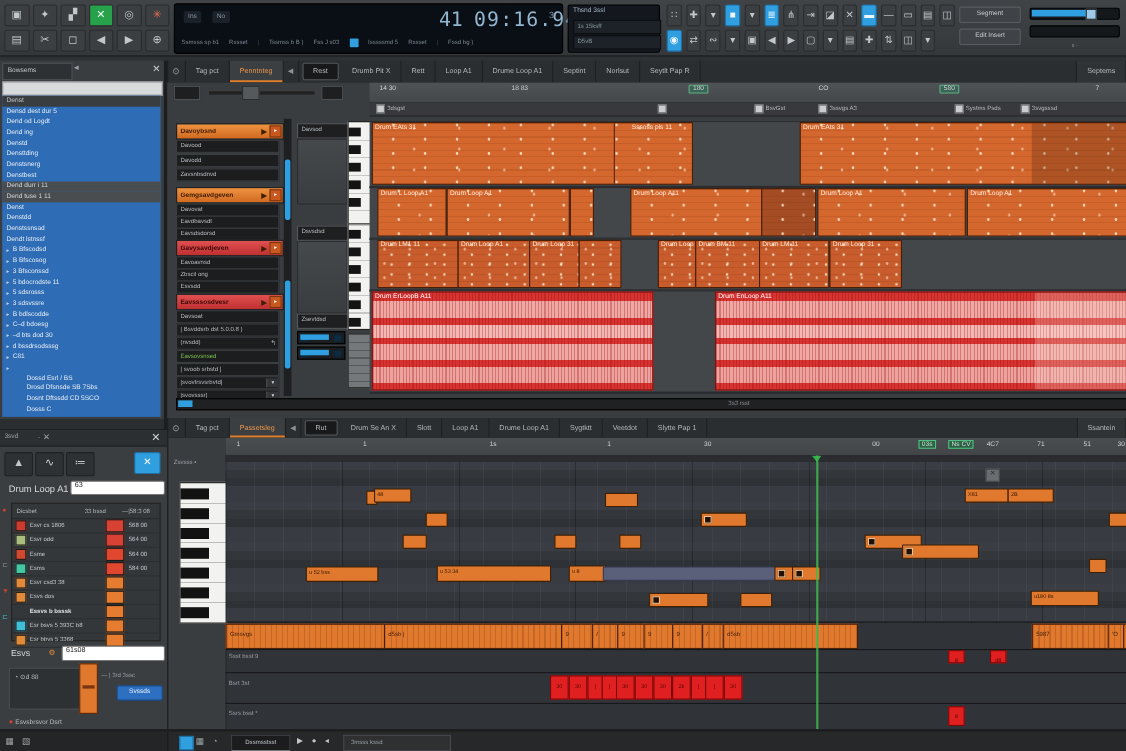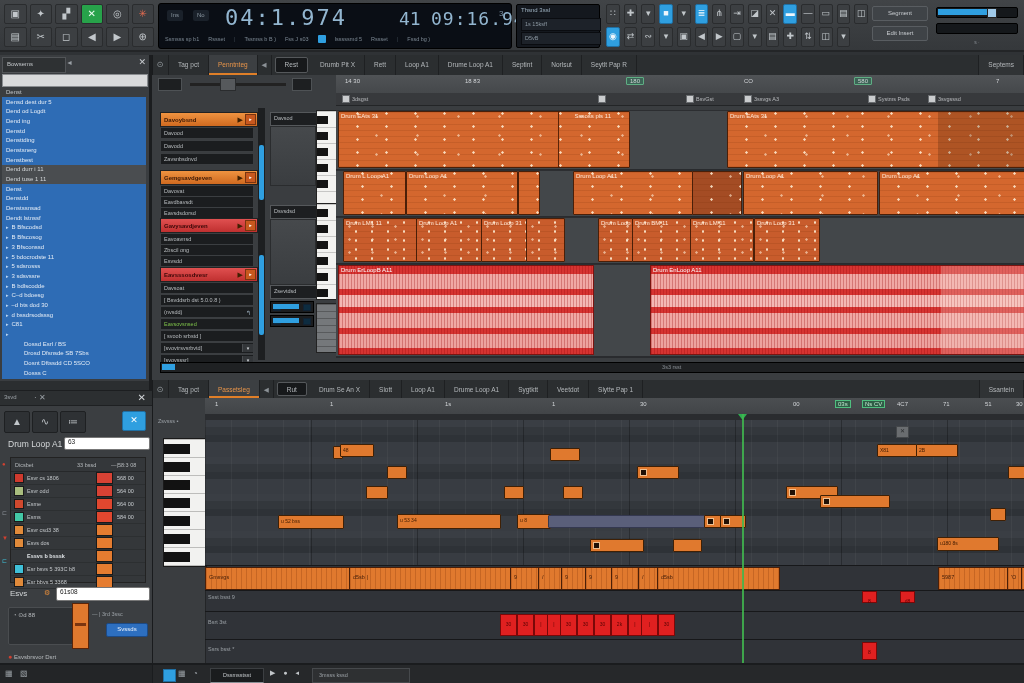--- a/index.html
+++ b/index.html
@@ -220,21 +220,20 @@
           <div class="icell">✂</div>
           <div class="icell">◻</div>
           <div class="icell">◀</div>
           <div class="icell">▶</div>
           <div class="icell">⊕</div>
         </div>
       </div>
     <div id="transport" class="abs">
       <div class="tchip" style="left:8px">Ins</div>
       <div class="tchip" style="left:34px">No</div>
-      <div id="time-main">04:1.974</div>
       <div id="time-bar">41</div>
       <div id="time-sec">09:16.94</div>
       <div id="time-sub">3·</div>
       <div id="tr-labels">
           <div class="trl">Ssmsss sp b1</div>
           <div class="trl">Rssset</div>
           <div class="trl div">|</div>
           <div class="trl">Tssmss b B )</div>
           <div class="trl">Fss J s03</div>
           <div class="trl chip"></div>

